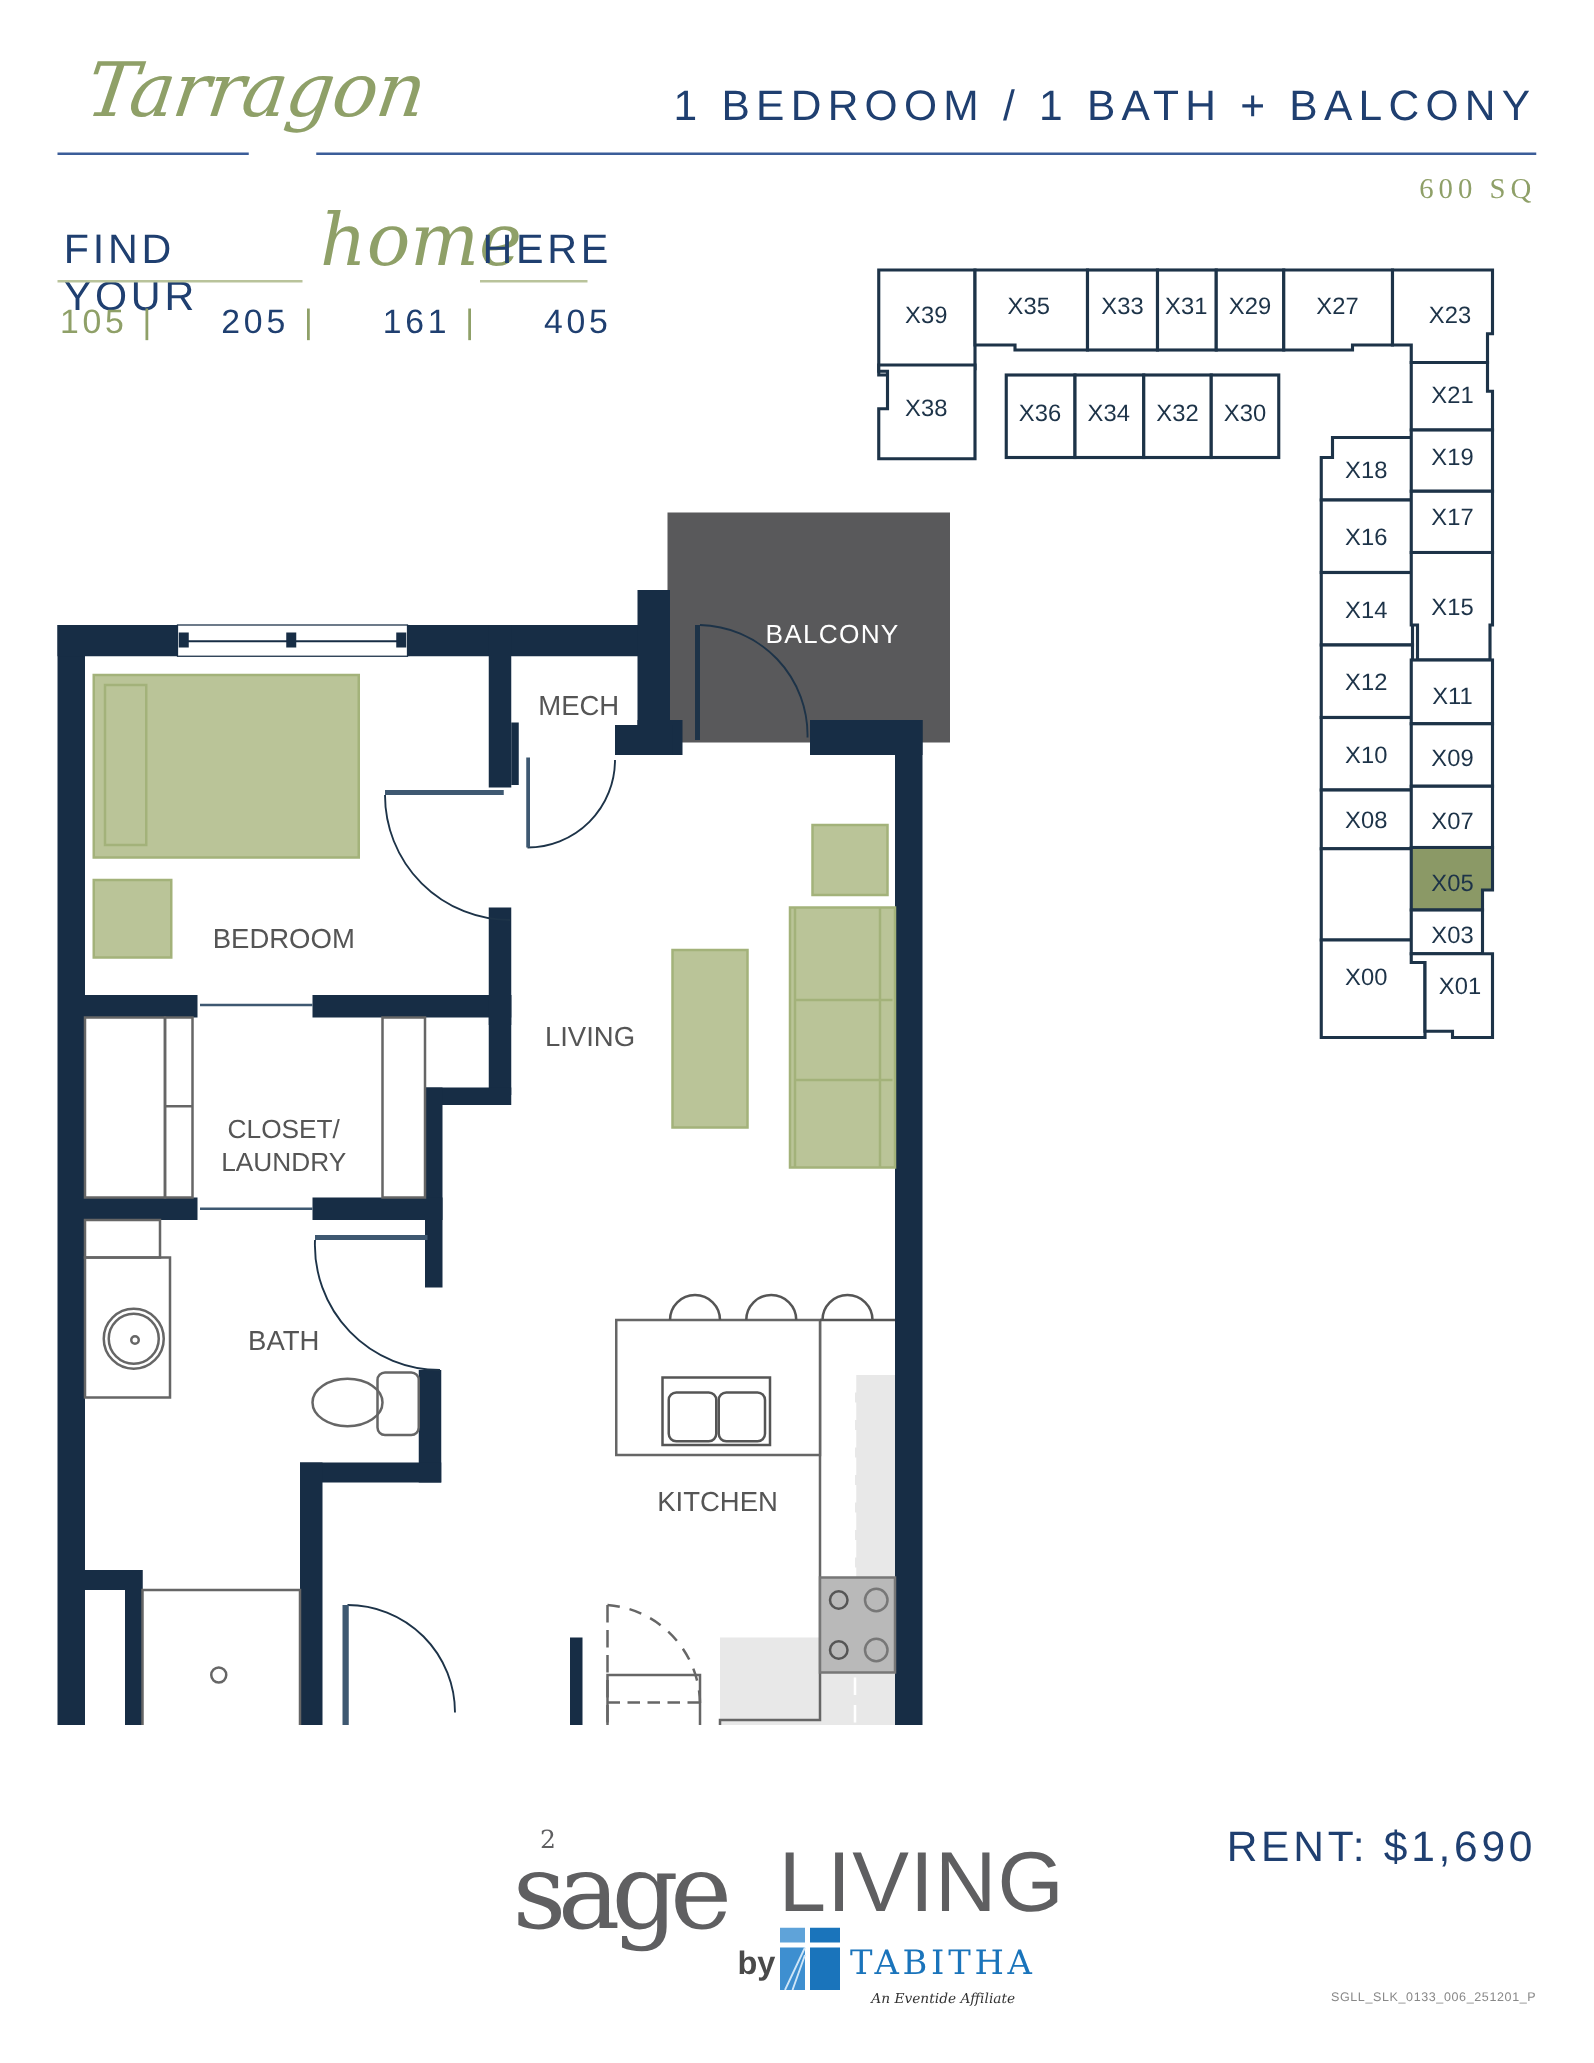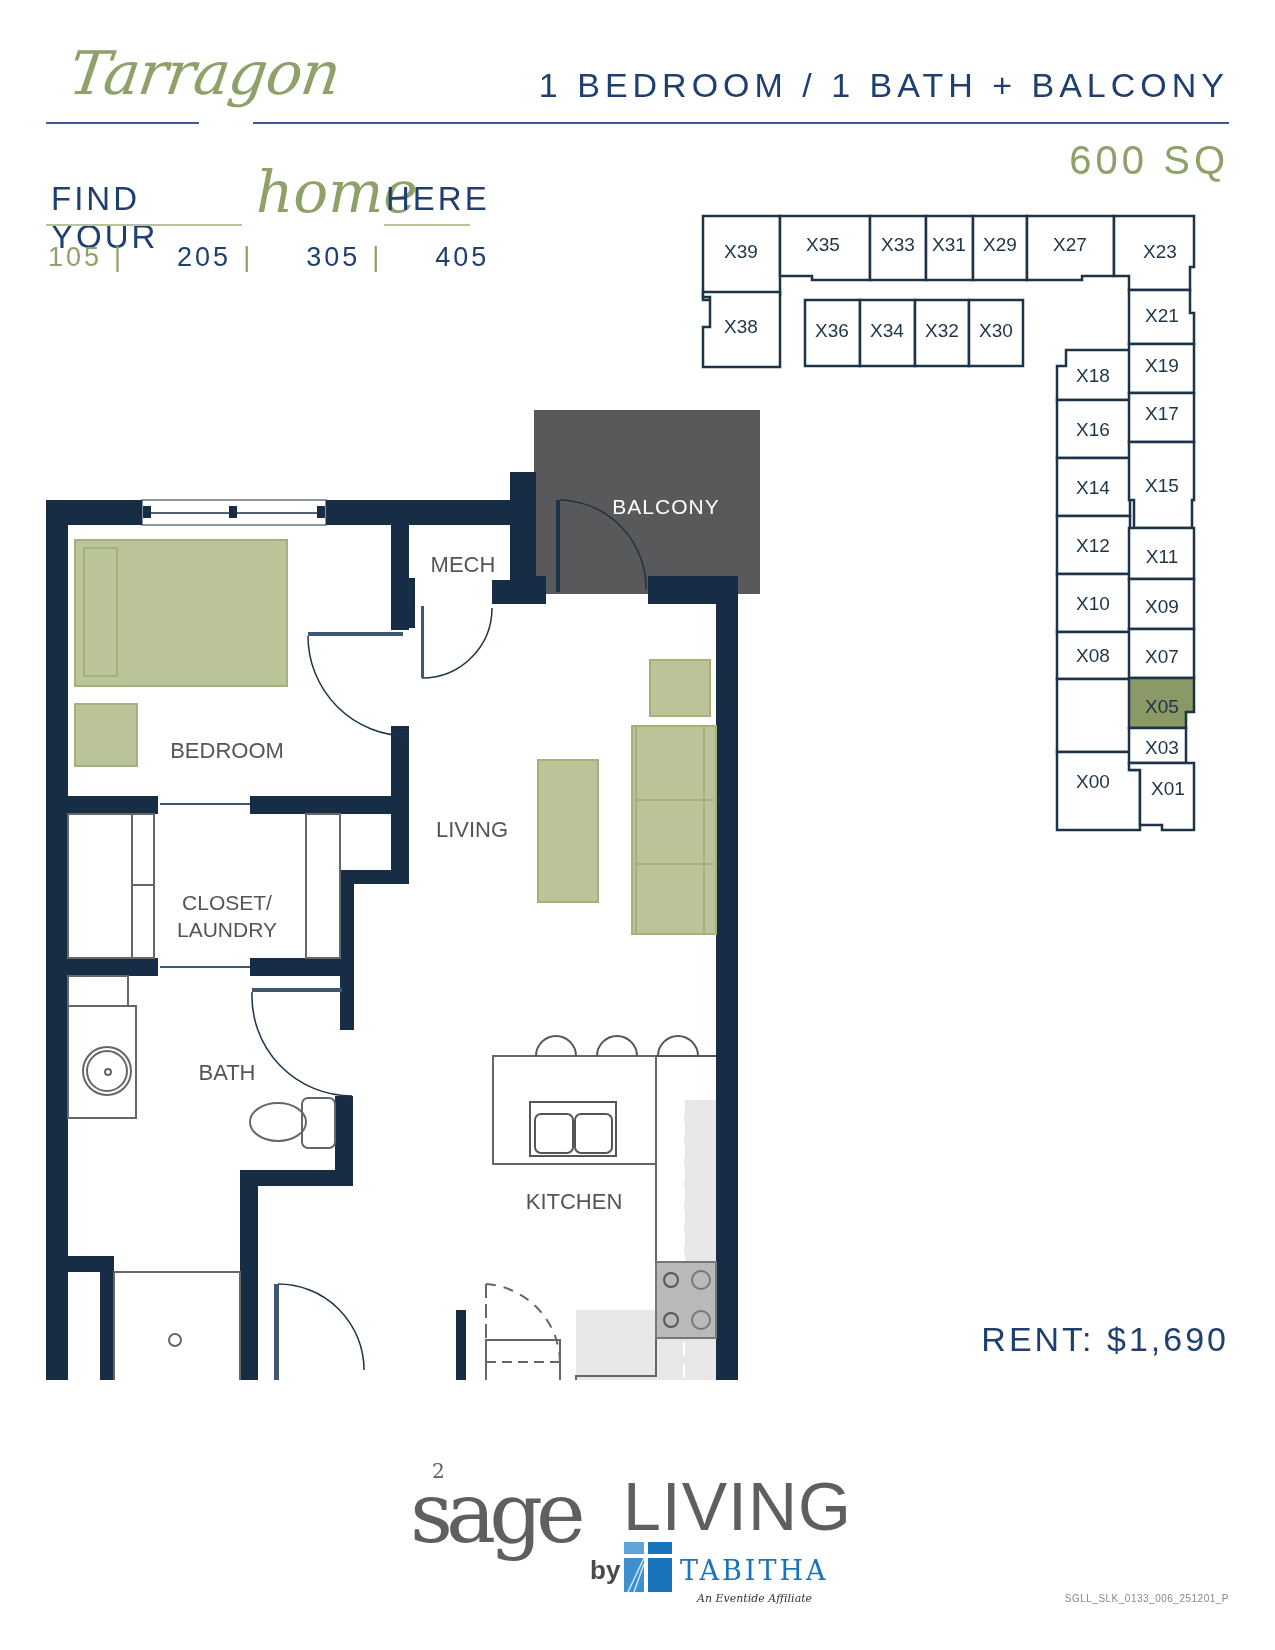--- a/index.html
+++ b/index.html
@@ -5,31 +5,31 @@
   html, body { margin: 0; padding: 0; background: #ffffff; }
   body { width: 1275px; height: 1650px; position: relative; overflow: hidden; font-family: "Liberation Sans", sans-serif; }
   .abs { position: absolute; }
   .script { font-family: "DejaVu Serif", serif; font-style: italic; color: #8fa068; }
   .navy { color: #1f3f70; margin-left: 41px; }
   .green { color: #8fa068; }
   #title { left: 70px; top: 38px; font-size: 60px; letter-spacing: -1px; transform: skewX(-8deg); }
   #headline-rule-left { left: 46px; top: 122px; width: 153px; height: 2px; background: #3b5d99; }
   #headline-rule-right { left: 253px; top: 122px; width: 976px; height: 2px; background: #3b5d99; }
   #unit-type { right: 46px; top: 66px; font-size: 34px; letter-spacing: 5px; color: #1f3f70; font-weight: 400; text-align: center; }
-  #sqft { right: 46px; top: 138px; font-size: 40px; letter-spacing: 4px; color: #8fa068; }
+  #sqft { right: 46px; top: 138px; font-size: 23px; letter-spacing: 4px; color: #8fa068; font-family: Liberation Serif, serif; }
   #tagline { left: 46px; top: 160px; height: 70px; }
   #tagline .t1, #tagline .t3 { position: absolute; top: 20px; font-size: 33px; letter-spacing: 3px; color: #1f3f70; }
   #tagline .t1 { left: 5px; }
   #tagline .t2 { position: absolute; left: 210px; top: -2px; font-size: 58px; }
   #tagline .t3 { left: 340px; }
   .tag-rule { position: absolute; top: 64px; height: 2px; background: #b9c39b; }
   #units-line { left: 48px; top: 242px; font-size: 27px; letter-spacing: 3px; }
   #units-line .sep { color: #8fa068; margin: 0 12px; }
   #note { left: 762px; top: 882px; width: 480px; font-size: 22px; line-height: 37px; font-style: italic; color: #8fa068; }
-  #rent { right: 46px; top: 1320px; font-size: 34px; letter-spacing: 3px; color: #1f3f70; }
+  #rent { right: 46px; top: 1459px; font-size: 34px; letter-spacing: 3px; color: #1f3f70; }
   #doc-code { right: 46px; top: 1593px; font-size: 10px; color: #888; letter-spacing: 0.5px; }
   #logo { left: 410px; top: 1455px; width: 460px; height: 150px; }
   #logo .sage { position: absolute; left: 0; top: 16px; font-family: "DejaVu Serif", serif; font-size: 84px; color: #5f5f61; letter-spacing: -7px; line-height: 1; }
   #logo .sup { position: absolute; left: 22px; top: 4px; font-family: "DejaVu Serif", serif; font-size: 20px; color: #5f5f61; }
   #logo .living { position: absolute; left: 213px; top: 12px; font-size: 68px; color: #5f5f61; letter-spacing: 1px; font-weight: 300; }
   #logo .by { position: absolute; left: 180px; top: 100px; font-size: 26px; color: #4a4a4a; font-weight: bold; }
   #logo .tab-icon { position: absolute; left: 214px; top: 87px; width: 48px; height: 50px; }
   #logo .tabitha { position: absolute; left: 270px; top: 100px; font-family: "DejaVu Serif", serif; font-size: 27px; color: #1a74bb; letter-spacing: 3px; }
   #logo .affil { position: absolute; left: 287px; top: 137px; font-family: "DejaVu Serif", serif; font-style: italic; font-size: 11px; color: #333; }
   svg text { font-family: "Liberation Sans", sans-serif; }
@@ -45,21 +45,21 @@
 
 <div id="tagline" class="abs">
   <span class="t1">FIND YOUR</span>
   <span class="t2 script">home</span>
   <span class="t3">HERE</span>
   <div class="tag-rule" style="left:0;width:196px"></div>
   <div class="tag-rule" style="left:338px;width:86px"></div>
 </div>
 
 <div id="units-line" class="abs">
-  <span class="green">105</span><span class="sep">|</span><span class="navy">205</span><span class="sep">|</span><span class="navy">305</span><span class="sep">|</span><span class="navy">405</span>
+  <span class="green">105</span><span class="sep">|</span><span class="navy">205</span><span class="sep">|</span><span class="navy">161</span><span class="sep">|</span><span class="navy">405</span>
 </div>
 
 <svg class="abs" style="left:0;top:0" width="1275" height="850">
   <g fill="#ffffff" stroke="#1d3348" stroke-width="2.5">
 
     <path d="M703 216 H780 V295 H710 V300 H703 Z"></path>
     <path d="M703 292 H780 V367 H703 V327 H710 V297 H703 Z"></path>
     <path d="M780 216 H870 V280 H812 V276 H780 Z"></path>
     <rect x="870" y="216" width="56" height="64"></rect>
     <rect x="926" y="216" width="47" height="64"></rect>

